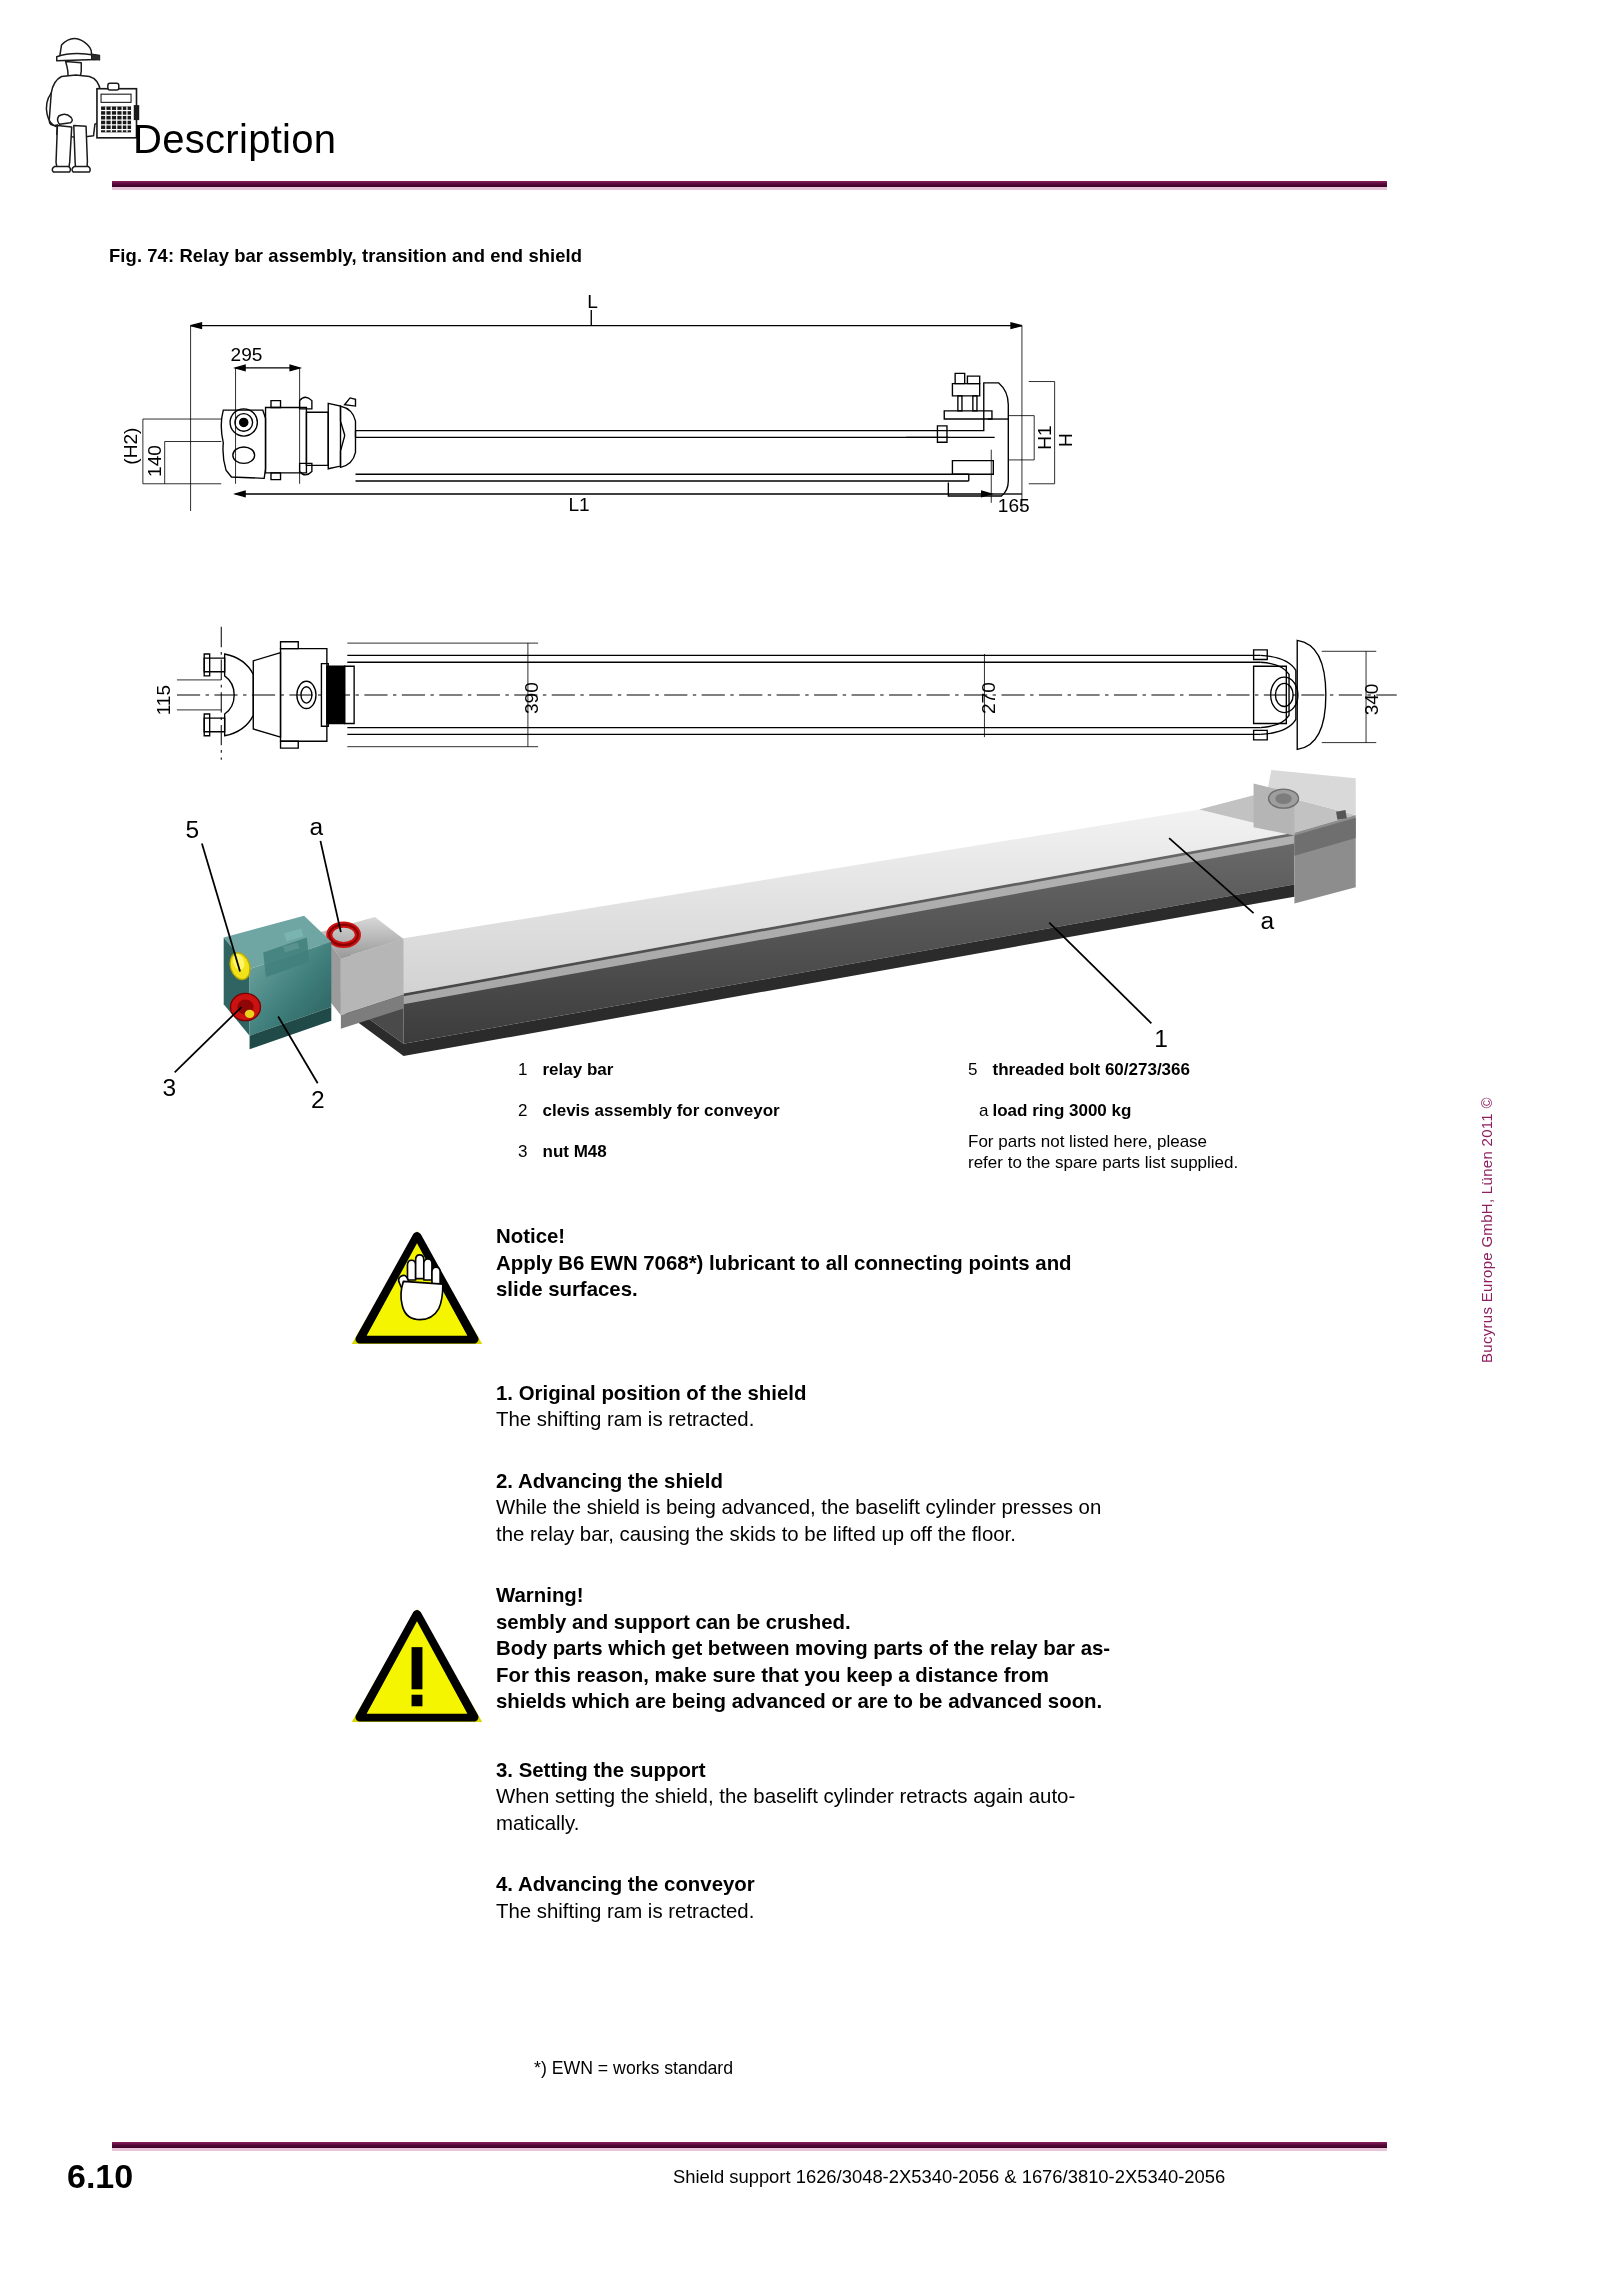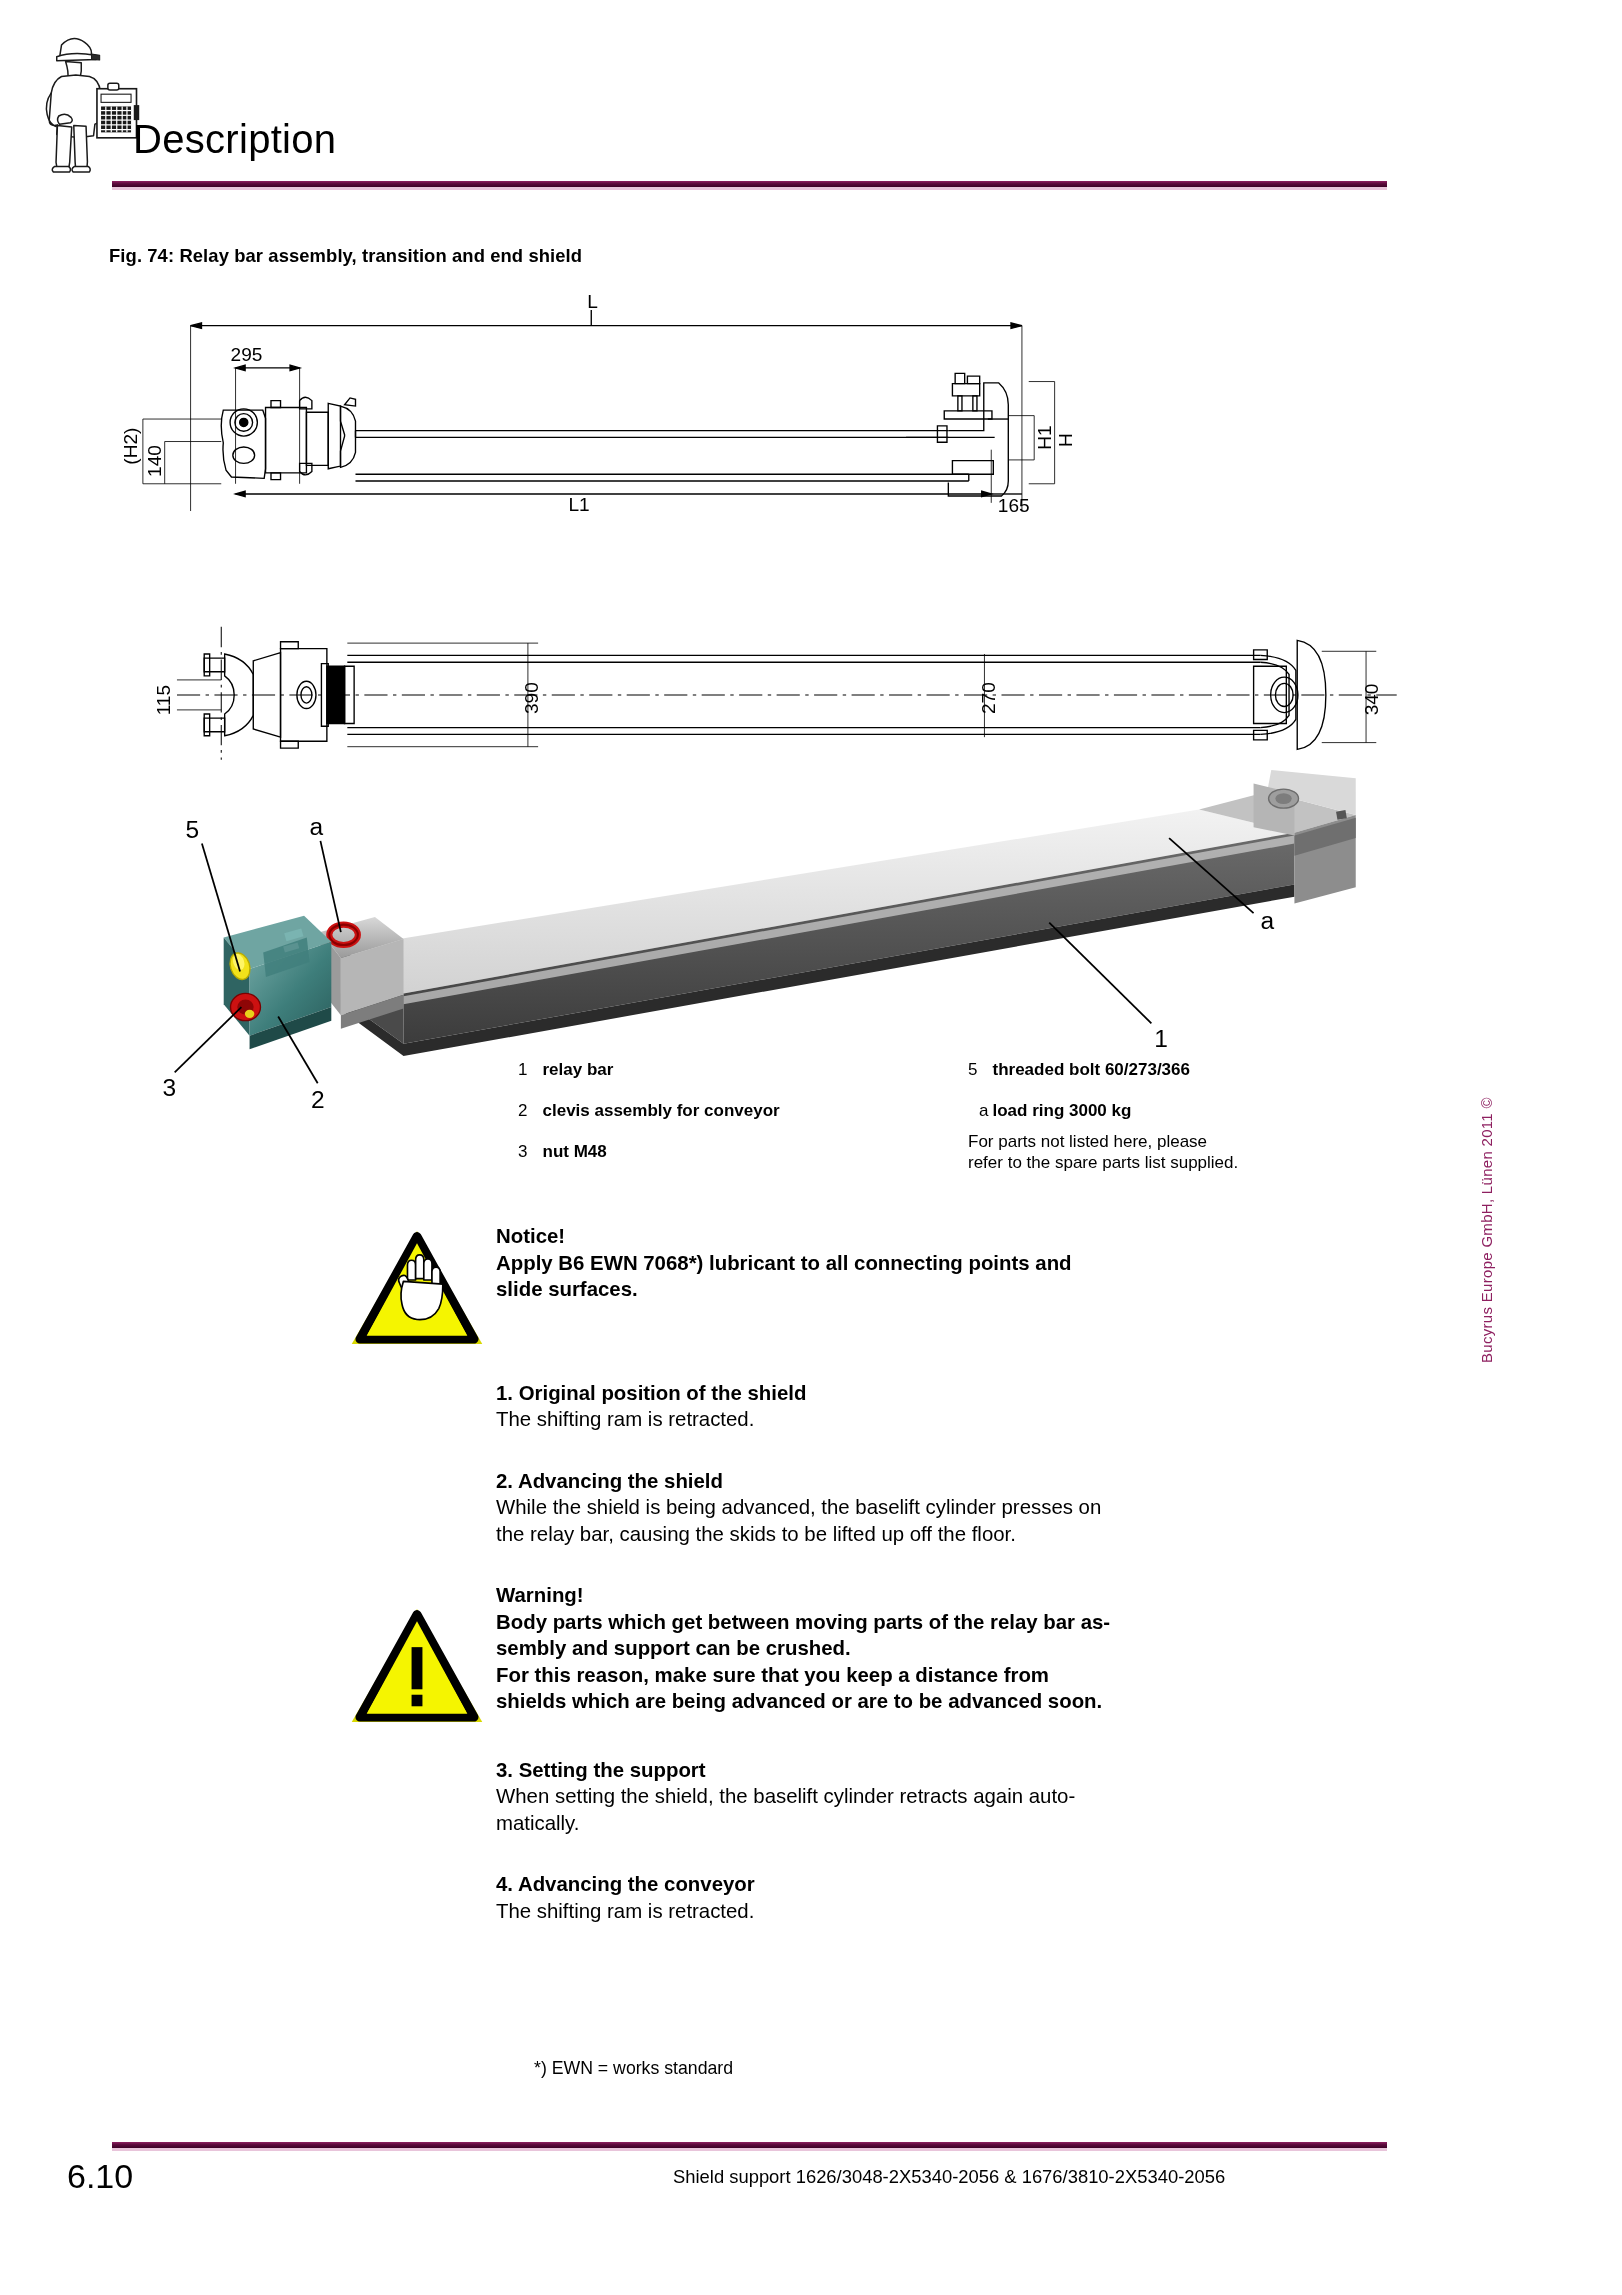--- a/index.html
+++ b/index.html
@@ -164,21 +164,21 @@
   #footer-rule-shadow {
     position: absolute;
     left: 112px; top: 2148px;
     width: 1275px; height: 2.7px;
     background: #e8c4da;
   }
   #page-number {
     position: absolute;
     left: 67px; top: 2157px;
     font-size: 34px;
-    font-weight: normal;
+    font-weight: bold;
   }
   #footer-text {
     position: absolute;
     left: 673px; top: 2166px;
     font-size: 18.4px;
   }
 </style>
 </head>
 <body>
 
@@ -557,22 +557,22 @@
   <div class="block">
     <div class="b-bold">2. Advancing the shield</div>
     <div class="b-norm">While the shield is being advanced, the baselift cylinder presses on</div>
     <div class="b-norm">the relay bar, causing the skids to be lifted up off the floor.</div>
   </div>
 
   <div class="gap-md"></div>
 
   <div class="block">
     <div class="b-bold">Warning!</div>
+    <div class="b-bold">sembly and support can be crushed.</div>
     <div class="b-bold">Body parts which get between moving parts of the relay bar as-</div>
-    <div class="b-bold">sembly and support can be crushed.</div>
     <div class="b-bold">For this reason, make sure that you keep a distance from</div>
     <div class="b-bold">shields which are being advanced or are to be advanced soon.</div>
   </div>
 
   <div class="gap-lg"></div>
 
   <div class="block">
     <div class="b-bold">3. Setting the support</div>
     <div class="b-norm">When setting the shield, the baselift cylinder retracts again auto-</div>
     <div class="b-norm">matically.</div>

